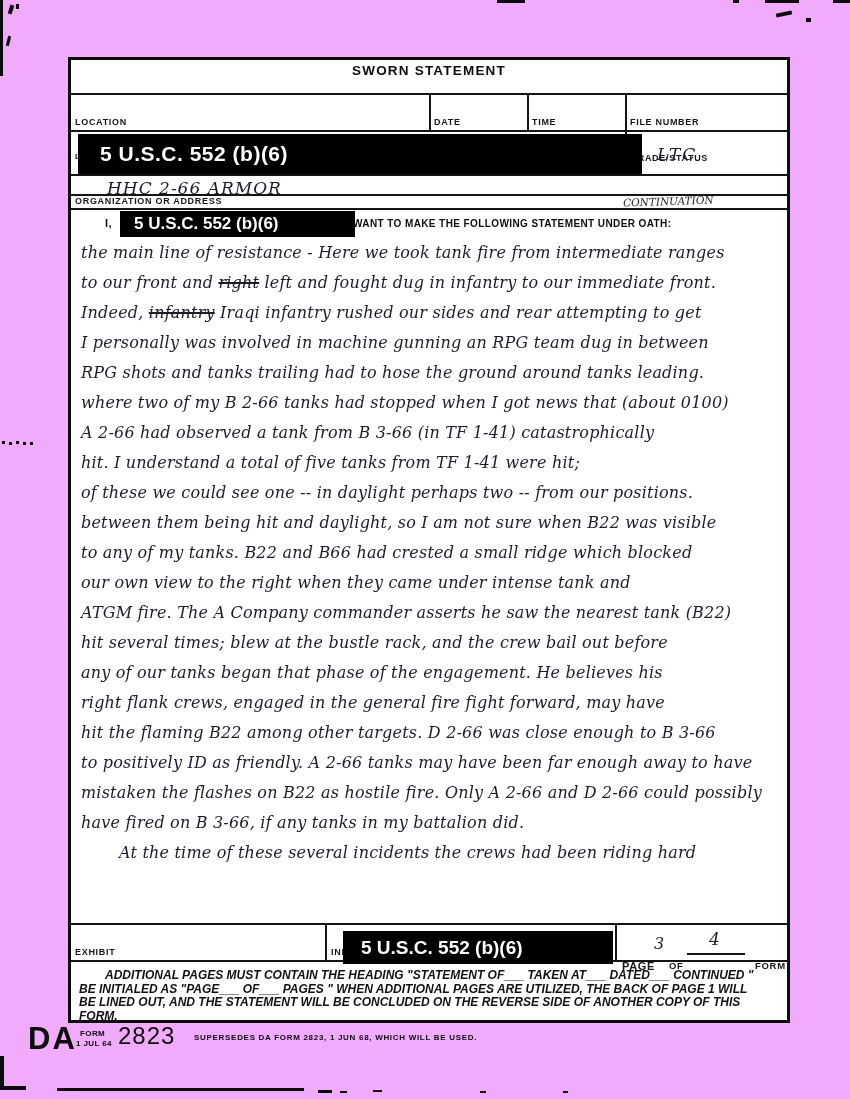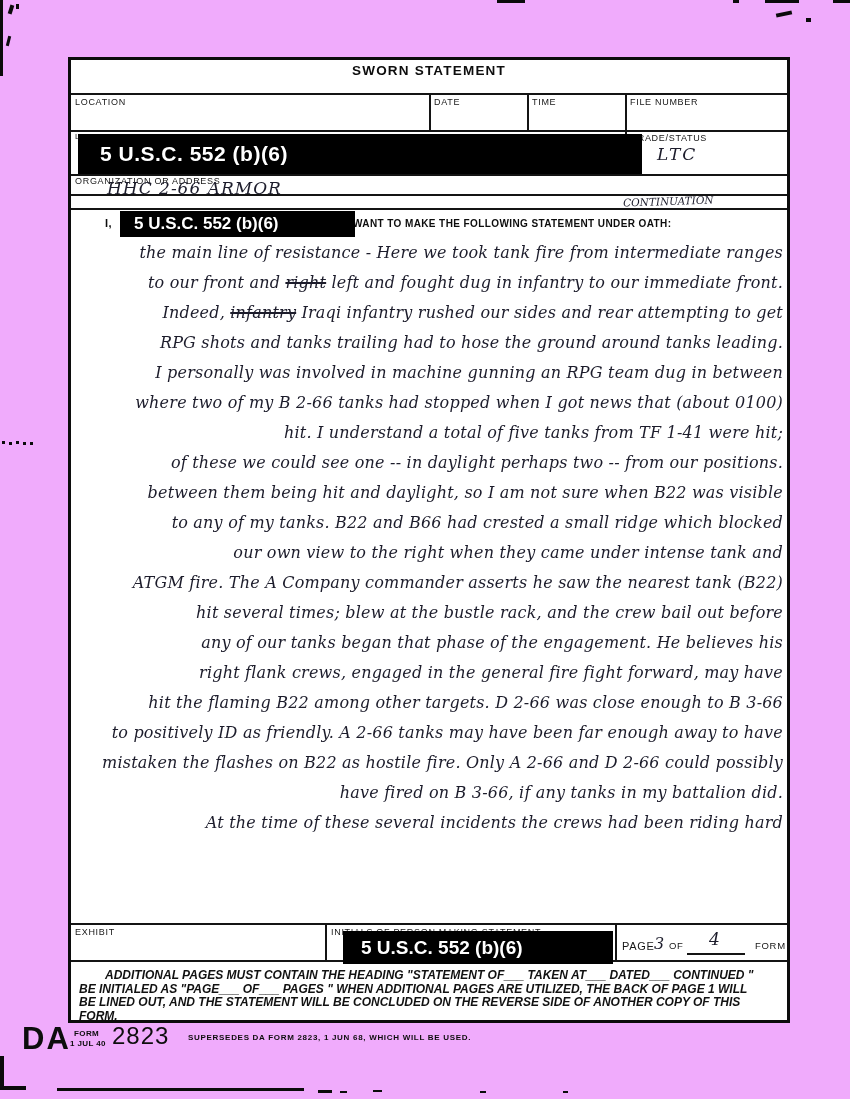--- a/index.html
+++ b/index.html
@@ -5,44 +5,44 @@
   html,body{margin:0;padding:0;background:#fff;}
   .page{position:relative;width:850px;height:1099px;background:#f0abfc;overflow:hidden;
         font-family:"Liberation Sans",sans-serif;color:#0d0d0d;}
   .abs{position:absolute;}
   .art{position:absolute;background:#0b0b0b;}
   
   .form-box{position:absolute;left:68px;top:57px;width:716px;height:960px;
             border:3px solid #0c0c0c;background:#fff;}
   .hline{position:absolute;left:0;right:0;height:2px;background:#141414;}
   .vline{position:absolute;width:2px;background:#141414;}
-  .lbl{position:absolute;font-size:9px;font-weight:normal;letter-spacing:.7px;color:#161616;white-space:nowrap;}
+  .lbl{position:absolute;font-size:9px;font-weight:bold;letter-spacing:.7px;color:#161616;white-space:nowrap;margin-top:20px;}
   .lbl-sm{font-size:8px;letter-spacing:.4px;}
   .title{position:absolute;top:3px;left:0;right:0;text-align:center;font-size:13.5px;
          font-weight:bold;letter-spacing:1.2px;}
   .subtitle{position:absolute;top:19px;left:0;right:0;text-align:center;font-size:8.6px;
             font-weight:bold;letter-spacing:.2px;color:#1a1a1a;}
   .subtitle span{margin:0 6px;}
   
   .redact{position:absolute;background:#000;color:#fff;display:flex;align-items:center;
           font-weight:bold;font-family:"Liberation Sans",sans-serif;z-index:6;white-space:nowrap;}
   
   .hw{font-family:"DejaVu Serif",serif;font-style:italic;color:#1c1c2b;white-space:nowrap;}
   .hw-line{height:30px;line-height:30px;font-size:16px;letter-spacing:.2px;}
   .hw-line .strike{text-decoration:line-through;text-decoration-thickness:2px;}
-  .hw-lines{position:absolute;left:10px;right:4px;top:178px;text-align:right;}
+  .hw-lines{position:absolute;left:10px;right:16px;top:178px;}
   .indent{padding-left:38px;}
   .oath{position:absolute;font-size:10px;font-weight:bold;letter-spacing:.4px;white-space:nowrap;}
   
   .instr{position:absolute;left:0;right:0;top:900px;bottom:0;border-top:2px solid #141414;
          font-family:"Liberation Sans",sans-serif;font-style:italic;font-weight:bold;
          font-size:12px;line-height:13.5px;padding:7px 6px 0 8px;color:#111;}
   .instr .l1{padding-left:26px;}
   
-  .da{position:absolute;left:22px;top:1021px;height:42px;width:800px;}
+  .da{position:absolute;left:28px;top:1021px;height:42px;width:800px;}
   .da .big{font-size:31px;font-weight:bold;letter-spacing:2px;font-family:"Liberation Sans",sans-serif;}
   .da .num{font-size:24px;font-weight:normal;letter-spacing:1px;}
   .da .tiny{font-size:8px;font-weight:bold;letter-spacing:.4px;}
   .pagecell-underline{position:absolute;height:2px;background:#141414;}
 </style>
 </head>
 <body>
 <div class="page">
 
   <div class="art" style="left:0;top:0;width:3px;height:76px;"></div>
@@ -99,23 +99,24 @@
     <div class="hline" style="top:148px;"></div>
 
     <div class="oath" style="left:34px;top:157px;font-size:11px;">I,</div>
     <div class="redact" style="left:49px;top:151px;width:221px;height:26px;font-size:17px;padding-left:14px;">5 U.S.C. 552 (b)(6)</div>
     <div class="oath" style="left:282px;top:158px;">WANT TO MAKE THE FOLLOWING STATEMENT UNDER OATH:</div>
 
     <div class="hw hw-lines">
       <div class="hw-line"><span>the main line of resistance - Here we took tank fire from intermediate ranges</span></div>
       <div class="hw-line"><span>to our front and </span><span class="strike">right</span><span> left and fought dug in infantry to our immediate front.</span></div>
       <div class="hw-line"><span>Indeed, </span><span class="strike">infantry</span><span> Iraqi infantry rushed our sides and rear attempting to get</span></div>
+      <div class="hw-line"><span>I personally was involved in machine gunning an RPG team dug in between</span></div>
       <div class="hw-line"><span>RPG shots and tanks trailing had to hose the ground around tanks leading.</span></div>
-      <div class="hw-line"><span>I personally was involved in machine gunning an RPG team dug in between</span></div>
       <div class="hw-line"><span>where two of my B 2-66 tanks had stopped when I got news that (about 0100)</span></div>
+      <div class="hw-line"><span>A 2-66 had observed a tank from B 3-66 (in TF 1-41) catastrophically</span></div>
       <div class="hw-line"><span>hit.  I understand a total of five tanks from TF 1-41 were hit;</span></div>
       <div class="hw-line"><span>of these we could see one -- in daylight perhaps two -- from our positions.</span></div>
       <div class="hw-line"><span>between them being hit and daylight, so I am not sure when B22 was visible</span></div>
       <div class="hw-line"><span>to any of my tanks.  B22 and B66 had crested a small ridge which blocked</span></div>
       <div class="hw-line"><span>our own view to the right when they came under intense tank and</span></div>
       <div class="hw-line"><span>ATGM fire.  The A Company commander asserts he saw the nearest tank (B22)</span></div>
       <div class="hw-line"><span>hit several times; blew at the bustle rack, and the crew bail out before</span></div>
       <div class="hw-line"><span>any of our tanks began that phase of the engagement.  He believes his</span></div>
       <div class="hw-line"><span>right flank crews, engaged in the general fire fight forward, may have</span></div>
       <div class="hw-line"><span>hit the flaming B22 among other targets.  D 2-66 was close enough to B 3-66</span></div>
@@ -141,18 +142,18 @@
     <div class="instr">
       <div class="l1">ADDITIONAL PAGES MUST CONTAIN THE HEADING "STATEMENT OF___ TAKEN AT___ DATED___ CONTINUED "</div>
       <div>BE INITIALED AS "PAGE___ OF___ PAGES "  WHEN ADDITIONAL PAGES ARE UTILIZED, THE BACK OF PAGE 1 WILL</div>
       <div>BE LINED OUT, AND THE STATEMENT WILL BE CONCLUDED ON THE REVERSE SIDE OF ANOTHER COPY OF THIS FORM.</div>
     </div>
   </div>
 
   <div class="da">
     <span class="big abs" style="left:0;top:0;">DA</span>
     <span class="tiny abs" style="left:52px;top:8px;">FORM</span>
-    <span class="tiny abs" style="left:48px;top:18px;">1 JUL 40</span>
+    <span class="tiny abs" style="left:48px;top:18px;">1 JUL 64</span>
     <span class="num abs" style="left:90px;top:1px;">2823</span>
     <span class="tiny abs" style="left:166px;top:12px;letter-spacing:.7px;">SUPERSEDES DA FORM 2823, 1 JUN 68, WHICH WILL BE USED.</span>
   </div>
 
 </div>
 
 </body></html>

